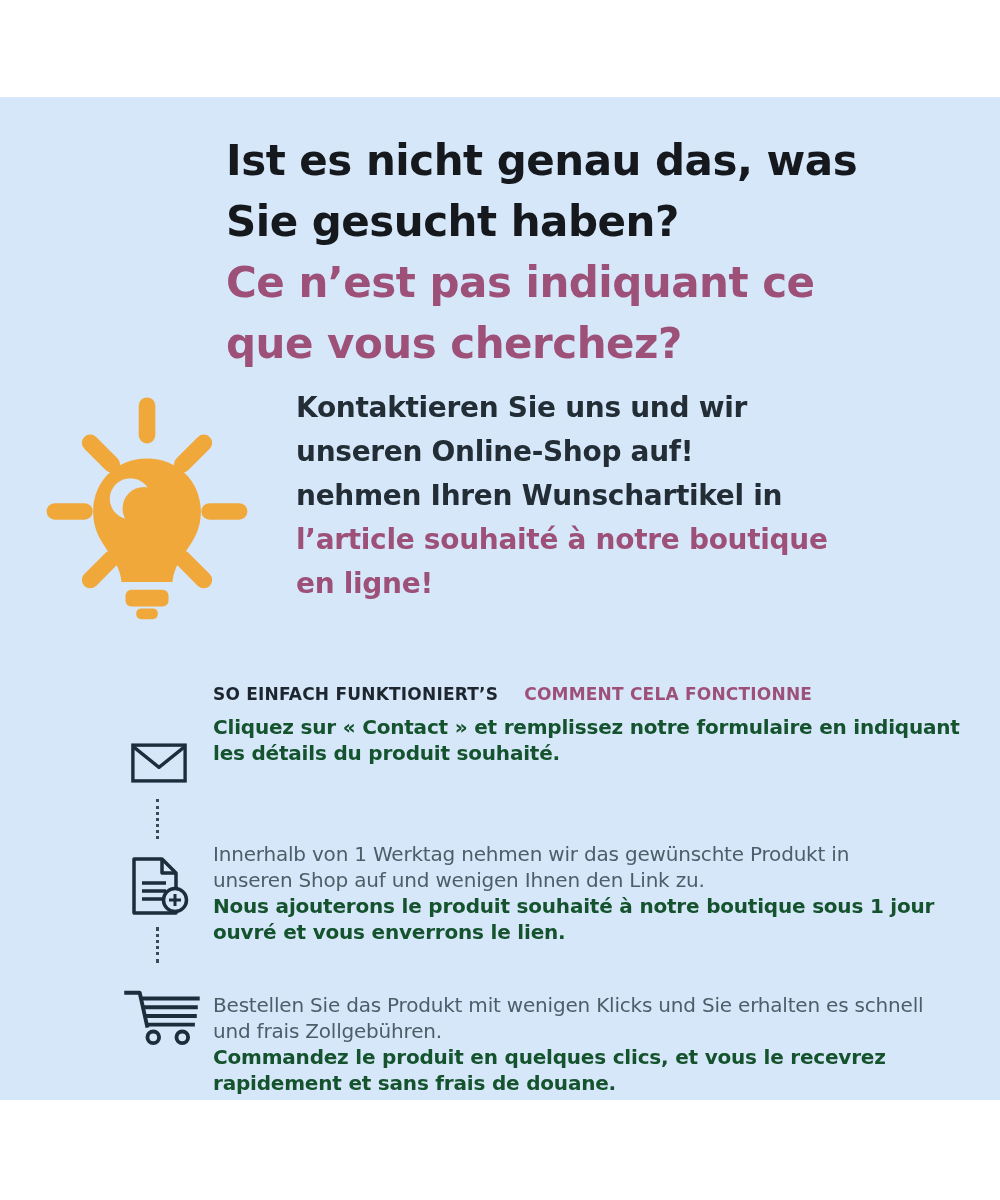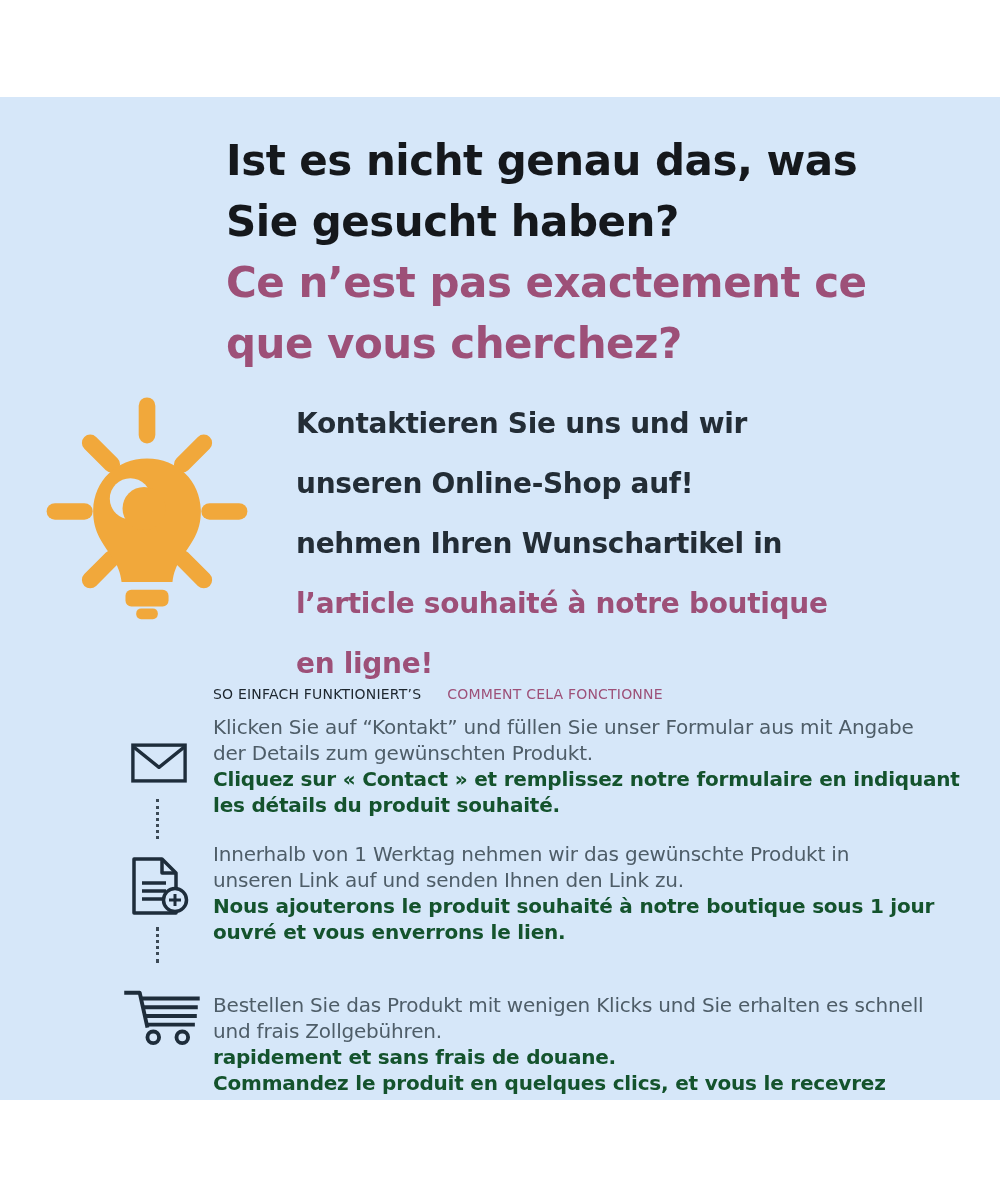--- a/index.html
+++ b/index.html
@@ -27,28 +27,28 @@
   .title-de .title-line { color: #15181c; }
   .title-fr .title-line { color: #9d5078; }
 
   
   .bulb-wrap { position: absolute; left: 40px; top: 392px; width: 215px; height: 235px; }
 
   
   .intro-block { position: absolute; left: 296px; top: 386px; }
   .intro-line {
     font-size: 28px; font-weight: 700; line-height: 44px;
-    letter-spacing: -0.3px; white-space: nowrap; margin-top: 16px;
+    letter-spacing: -0.3px; white-space: nowrap;
   }
   .intro-de .intro-line { color: #232d36; }
   .intro-fr .intro-line { color: #9d5078; }
 
   
   .how-row { position: absolute; left: 213px; top: 684px; white-space: nowrap; }
-  .how-de, .how-fr { font-size: 14px; font-weight: 400; letter-spacing: 0.2px; }
+  .how-de, .how-fr { font-size: 17px; font-weight: 700; letter-spacing: 0.2px; }
   .how-de { color: #1d262e; margin-right: 26px; }
   .how-fr { color: #9d5078; }
 
   
   .step-text { position: absolute; left: 213px; }
   .step-line {
     font-size: 20px; line-height: 26px; letter-spacing: -0.2px; white-space: nowrap;
   }
   .step-de .step-line { color: #4e5d68; font-weight: 400; }
   .step-fr .step-line { color: #14532d; font-weight: 700; }
@@ -73,21 +73,21 @@
 
 <div class="page">
   <div class="panel"></div>
 
   <div class="title-block">
     <div class="title-de">
       <div class="title-line">Ist es nicht genau das, was</div>
       <div class="title-line">Sie gesucht haben?</div>
     </div>
     <div class="title-fr">
-      <div class="title-line">Ce n’est pas exactement ce</div>
+      <div class="title-line">Ce n’est pas indiquant ce</div>
       <div class="title-line">que vous cherchez?</div>
     </div>
   </div>
 
   <div class="bulb-wrap">
     <svg width="215" height="235" viewBox="0 0 215 240" xmlns="http://www.w3.org/2000/svg">
       <g stroke="#f1a83b" stroke-width="17" stroke-linecap="round">
         <line x1="107" y1="14" x2="107" y2="44"></line>
         <line x1="49" y1="52" x2="71" y2="74"></line>
         <line x1="165" y1="52" x2="143" y2="74"></line>
@@ -150,44 +150,40 @@
       <line x1="24" y1="14" x2="84" y2="14" stroke="#1e2d3b" stroke-width="4"></line>
       <line x1="26" y1="23" x2="82" y2="23" stroke="#1e2d3b" stroke-width="4"></line>
       <line x1="28" y1="32" x2="81" y2="32" stroke="#1e2d3b" stroke-width="4"></line>
       <line x1="30" y1="41" x2="79" y2="41" stroke="#1e2d3b" stroke-width="4"></line>
       <circle cx="36" cy="54" r="6" fill="none" stroke="#1e2d3b" stroke-width="4"></circle>
       <circle cx="66" cy="54" r="6" fill="none" stroke="#1e2d3b" stroke-width="4"></circle>
     </svg>
   </div>
 
   <div class="step-text step-1">
-    <div class="step-de">
-      <div class="step-line">Klicken Sie auf “Kontakt” und füllen Sie unser Formular aus mit Angabe</div>
-      <div class="step-line">der Details zum gewünschten Produkt.</div>
-    </div>
     <div class="step-fr">
       <div class="step-line">Cliquez sur « Contact » et remplissez notre formulaire en indiquant</div>
       <div class="step-line">les détails du produit souhaité.</div>
     </div>
   </div>
 
   <div class="step-text step-2">
     <div class="step-de">
       <div class="step-line">Innerhalb von 1 Werktag nehmen wir das gewünschte Produkt in</div>
-      <div class="step-line">unseren Link auf und senden Ihnen den Link zu.</div>
+      <div class="step-line">unseren Shop auf und wenigen Ihnen den Link zu.</div>
     </div>
     <div class="step-fr">
       <div class="step-line">Nous ajouterons le produit souhaité à notre boutique sous 1 jour</div>
       <div class="step-line">ouvré et vous enverrons le lien.</div>
     </div>
   </div>
 
   <div class="step-text step-3">
     <div class="step-de">
       <div class="step-line">Bestellen Sie das Produkt mit wenigen Klicks und Sie erhalten es schnell</div>
       <div class="step-line">und frais Zollgebühren.</div>
     </div>
     <div class="step-fr">
+      <div class="step-line">Commandez le produit en quelques clics, et vous le recevrez</div>
       <div class="step-line">rapidement et sans frais de douane.</div>
-      <div class="step-line">Commandez le produit en quelques clics, et vous le recevrez</div>
     </div>
   </div>
 </div>
 
 </body></html>

